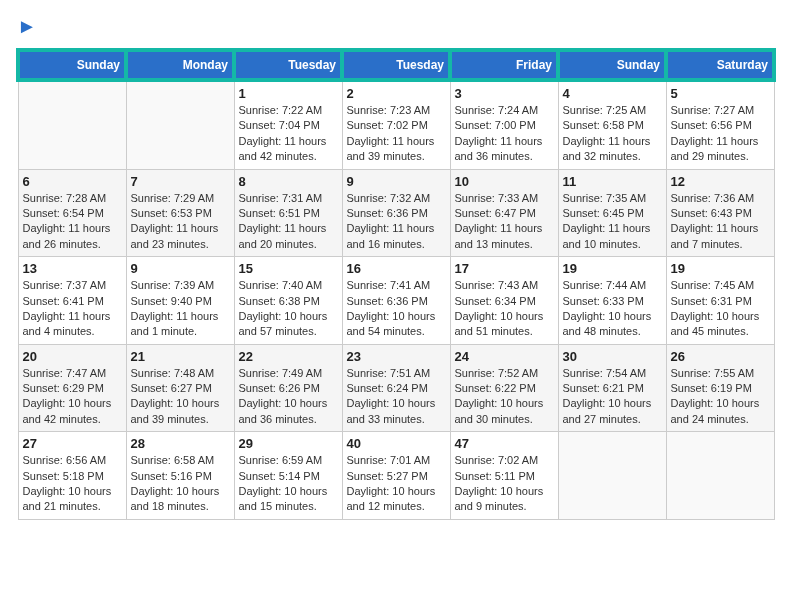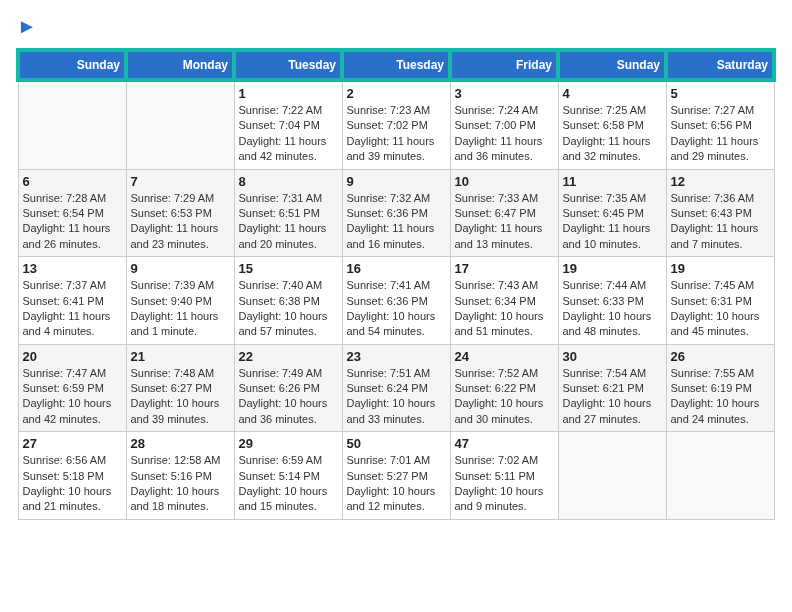--- a/index.html
+++ b/index.html
@@ -245,21 +245,21 @@
           <span class="day-number">19</span>
           <div class="day-info">Sunrise: 7:45 AM
 Sunset: 6:31 PM
 Daylight: 10 hours and 45 minutes.</div>
         </td>
       </tr>
       <tr>
         <td>
           <span class="day-number">20</span>
           <div class="day-info">Sunrise: 7:47 AM
-Sunset: 6:59 PM
+Sunset: 6:29 PM
 Daylight: 10 hours and 42 minutes.</div>
         </td>
         <td>
           <span class="day-number">21</span>
           <div class="day-info">Sunrise: 7:48 AM
 Sunset: 6:27 PM
 Daylight: 10 hours and 39 minutes.</div>
         </td>
         <td>
           <span class="day-number">22</span>
@@ -294,32 +294,32 @@
       </tr>
       <tr>
         <td>
           <span class="day-number">27</span>
           <div class="day-info">Sunrise: 6:56 AM
 Sunset: 5:18 PM
 Daylight: 10 hours and 21 minutes.</div>
         </td>
         <td>
           <span class="day-number">28</span>
-          <div class="day-info">Sunrise: 12:58 AM
+          <div class="day-info">Sunrise: 6:58 AM
 Sunset: 5:16 PM
 Daylight: 10 hours and 18 minutes.</div>
         </td>
         <td>
           <span class="day-number">29</span>
           <div class="day-info">Sunrise: 6:59 AM
 Sunset: 5:14 PM
 Daylight: 10 hours and 15 minutes.</div>
         </td>
         <td>
-          <span class="day-number">50</span>
+          <span class="day-number">40</span>
           <div class="day-info">Sunrise: 7:01 AM
 Sunset: 5:27 PM
 Daylight: 10 hours and 12 minutes.</div>
         </td>
         <td>
           <span class="day-number">47</span>
           <div class="day-info">Sunrise: 7:02 AM
 Sunset: 5:11 PM
 Daylight: 10 hours and 9 minutes.</div>
         </td>

